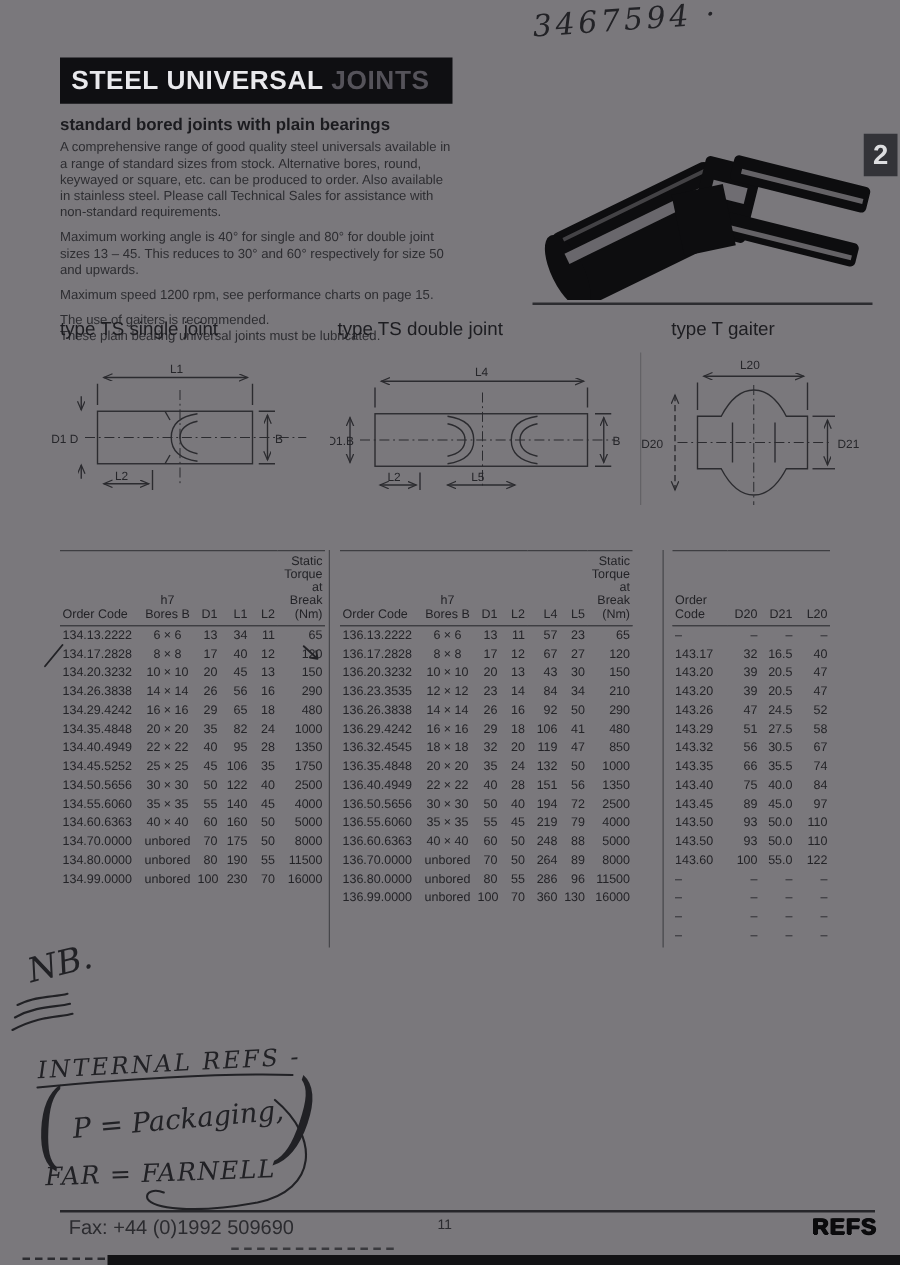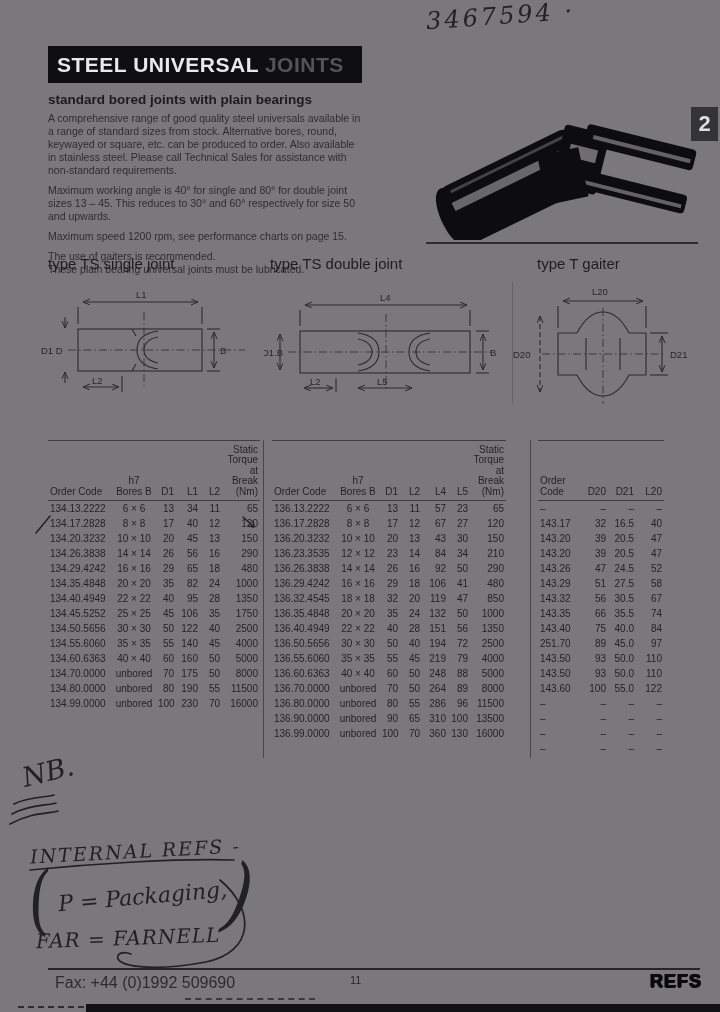--- a/index.html
+++ b/index.html
@@ -486,29 +486,20 @@
         <tr>
           <td>136.80.0000</td>
           <td>unbored</td>
           <td>80</td>
           <td>55</td>
           <td>286</td>
           <td>96</td>
           <td>11500</td>
         </tr>
         <tr>
-          <td>136.90.0000</td>
-          <td>unbored</td>
-          <td>90</td>
-          <td>65</td>
-          <td>310</td>
-          <td>100</td>
-          <td>13500</td>
-        </tr>
-        <tr>
           <td>136.99.0000</td>
           <td>unbored</td>
           <td>100</td>
           <td>70</td>
           <td>360</td>
           <td>130</td>
           <td>16000</td>
         </tr>
       </tbody>
     </table>
@@ -576,21 +567,21 @@
           <td>35.5</td>
           <td>74</td>
         </tr>
         <tr>
           <td>143.40</td>
           <td>75</td>
           <td>40.0</td>
           <td>84</td>
         </tr>
         <tr>
-          <td>251.70</td>
+          <td>143.45</td>
           <td>89</td>
           <td>45.0</td>
           <td>97</td>
         </tr>
         <tr>
           <td>143.50</td>
           <td>93</td>
           <td>50.0</td>
           <td>110</td>
         </tr>

